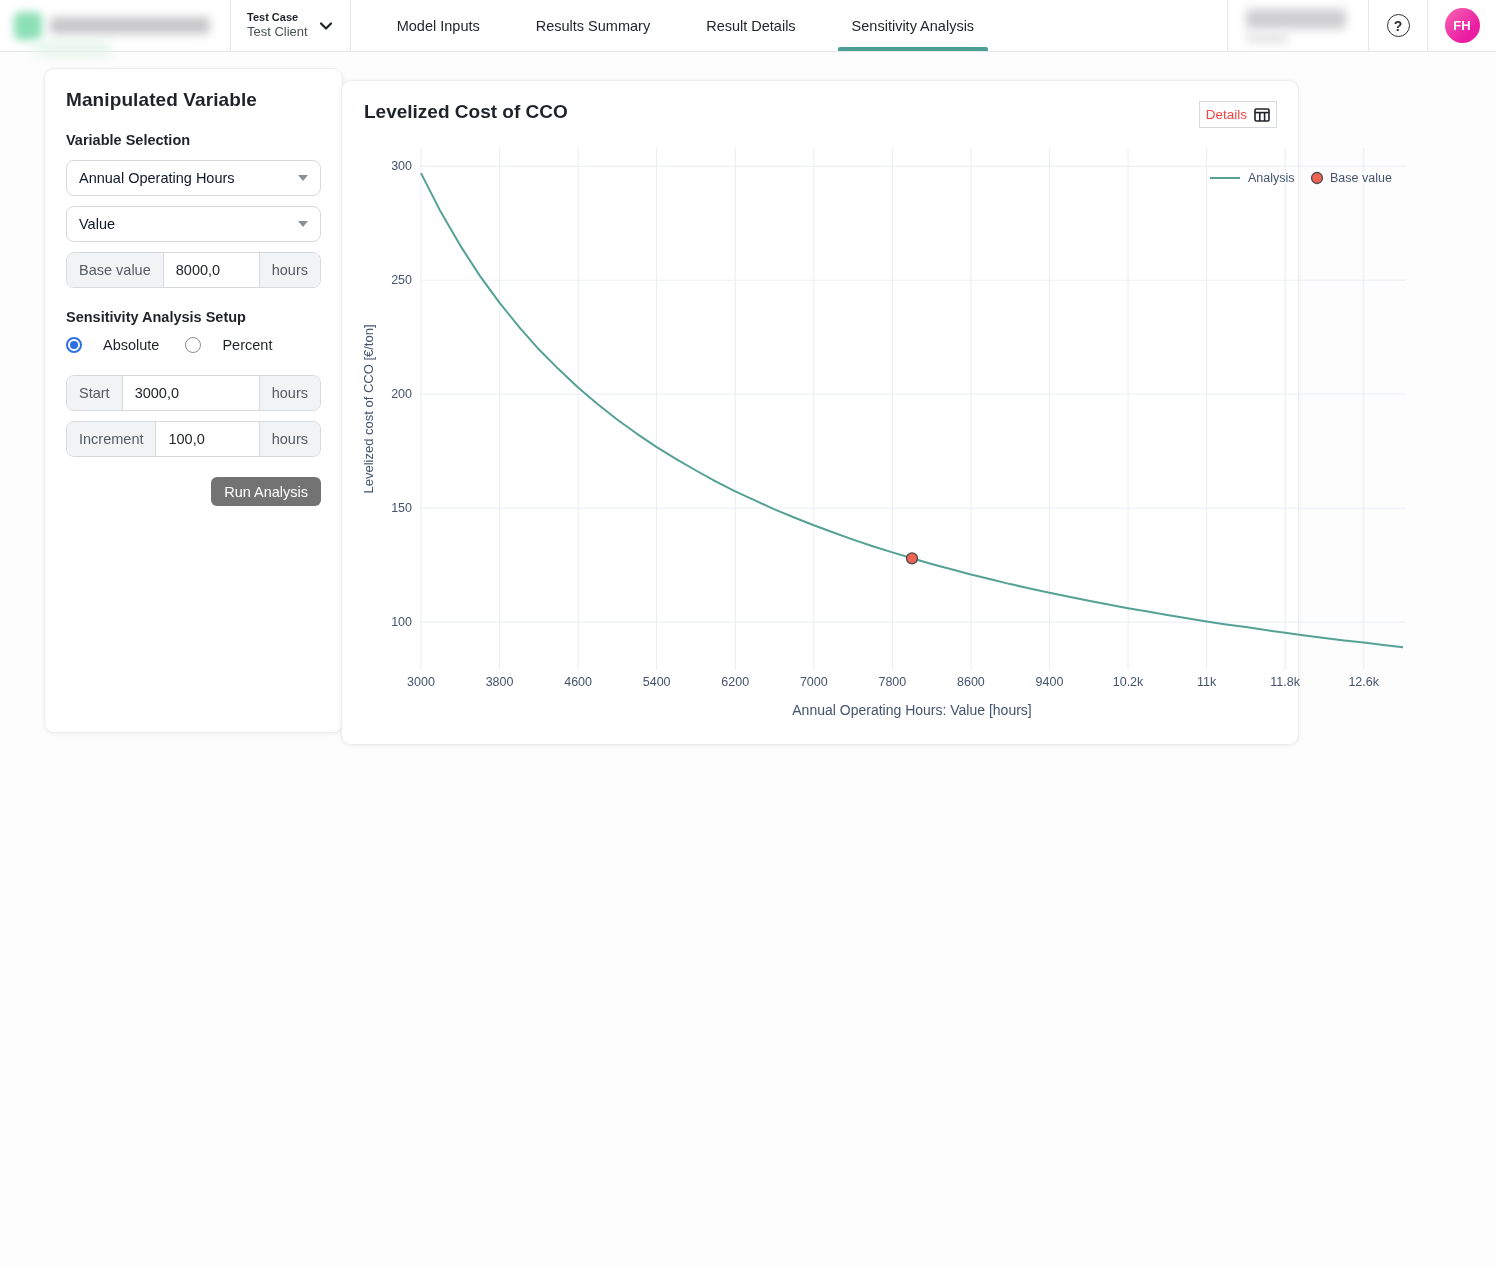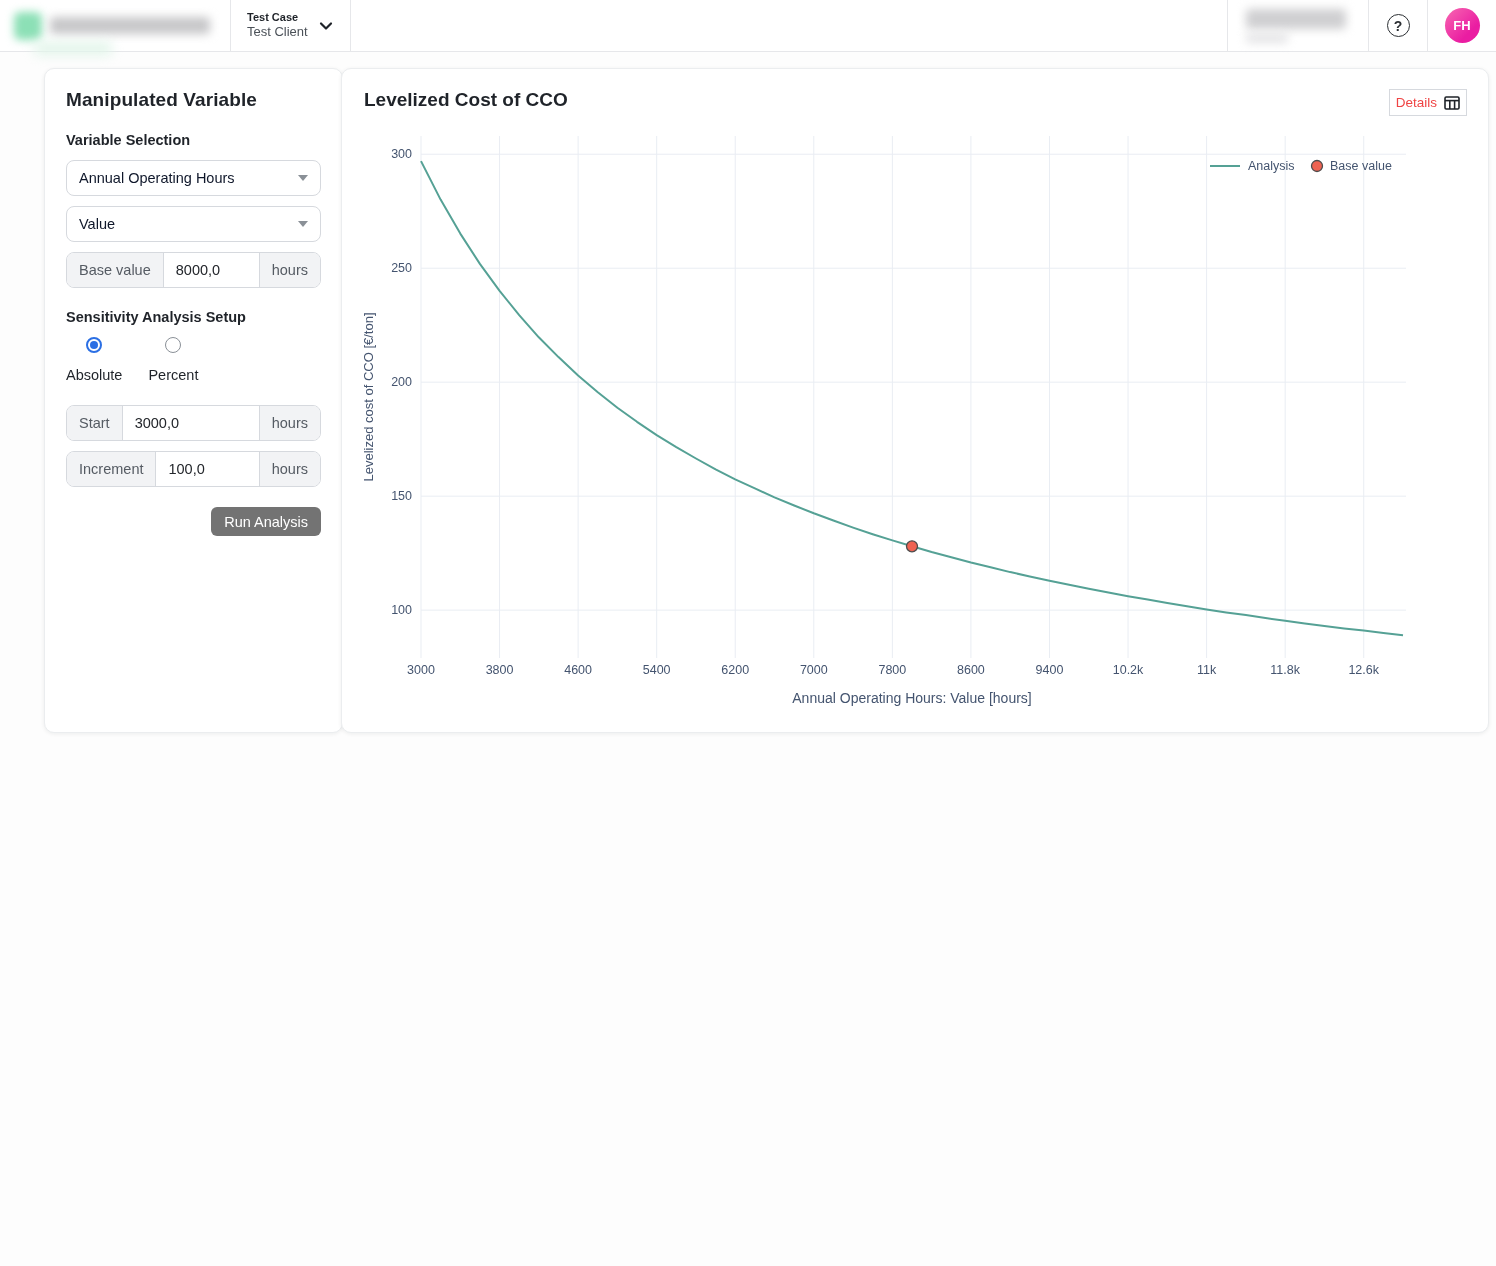--- a/index.html
+++ b/index.html
@@ -46,21 +46,21 @@
     background: linear-gradient(135deg, #f868b1 0%, #ea1da2 70%);
     color: #fff; font-size: 13px; font-weight: 700;
     display: flex; align-items: center; justify-content: center; cursor: pointer;
   }
   
   .card {
     position: absolute; background: #fff; border: 1px solid #ebedef; border-radius: 10px;
     box-shadow: 0 1px 4px rgba(20,24,28,.07);
   }
   .card-left { left: 44px; top: 68px; width: 299px; height: 665px; padding: 20px 21px; }
-  .card-right { left: 341px; top: 68px; width: 1148px; height: 665px; }
+  .card-right { left: 341px; top: 80px; width: 958px; height: 665px; }
   .panel-title { font-size: 19px; font-weight: 600; letter-spacing: .1px; }
   .section-label { font-size: 14.5px; font-weight: 700; margin-top: 21px; margin-bottom: 12px; }
   .select {
     height: 36px; border: 1px solid #d6d9de; border-radius: 8px; background: #fff;
     display: flex; align-items: center; padding: 0 12px; font-size: 14.5px; color: #0f172a;
     margin-bottom: 10px; cursor: pointer;
   }
   .select .caret {
     margin-left: auto; width: 0; height: 0;
     border-left: 5px solid transparent; border-right: 5px solid transparent;
@@ -74,21 +74,21 @@
     background: #f2f3f5; color: #555b63; font-size: 14.5px;
     display: flex; align-items: center; padding: 0 12px; white-space: nowrap;
   }
   .input-group .addon.prefix { border-right: 1px solid #d6d9de; }
   .input-group .addon.suffix { border-left: 1px solid #d6d9de; }
   .input-group input {
     flex: 1; min-width: 0; border: none; outline: none; font-size: 14.5px;
     font-family: "Liberation Sans", sans-serif; color: #23262b; padding: 0 12px; background: #fff;
   }
   .radio-row { display: flex; align-items: center; gap: 26px; margin-bottom: 22px; }
-  .radio-item { display: flex; align-items: center; gap: 14px; font-size: 14.5px; cursor: pointer; flex-direction: column; }
+  .radio-item { display: flex; align-items: center; gap: 21px; font-size: 14.5px; cursor: pointer; }
   .radio-outer {
     width: 16px; height: 16px; border-radius: 50%; border: 2px solid #2b6fe4;
     display: flex; align-items: center; justify-content: center; background: #fff;
   }
   .radio-outer.unchecked { border: 1.5px solid #8a9097; }
   .radio-dot { width: 8px; height: 8px; border-radius: 50%; background: #2b6fe4; }
   .run-row { display: flex; justify-content: flex-end; margin-top: 20px; }
   .run-btn {
     background: #737373; color: #fff; font-size: 14.5px; font-weight: 500;
     border: none; border-radius: 6px; padding: 6px 13px; height: 29px; cursor: pointer;
@@ -119,20 +119,26 @@
       <div class="case-name">Test Case</div>
       <div class="case-client">Test Client</div>
     </div>
     <span style="display:flex;">
       <svg width="16" height="16" viewBox="0 0 16 16">
           <path d="M3 5.5 L8 10.5 L13 5.5" fill="none" stroke="#1f2329" stroke-width="2.2" stroke-linecap="round" stroke-linejoin="round"></path>
         </svg>
     </span>
   </div>
   <div class="vdiv"></div>
+  <nav class="tabs">
+    <div class="tab">Model Inputs</div>
+    <div class="tab">Results Summary</div>
+    <div class="tab">Result Details</div>
+    <div class="tab active">Sensitivity Analysis</div>
+  </nav>
   <div class="topbar-right">
     <div class="vdiv"></div>
     <div class="user-blur-wrap">
       <div class="user-blur-bar"></div>
       <div class="user-blur-bar2"></div>
     </div>
     <div class="vdiv"></div>
     <div class="help-cell">
       <div class="help-circle">?</div>
     </div>

